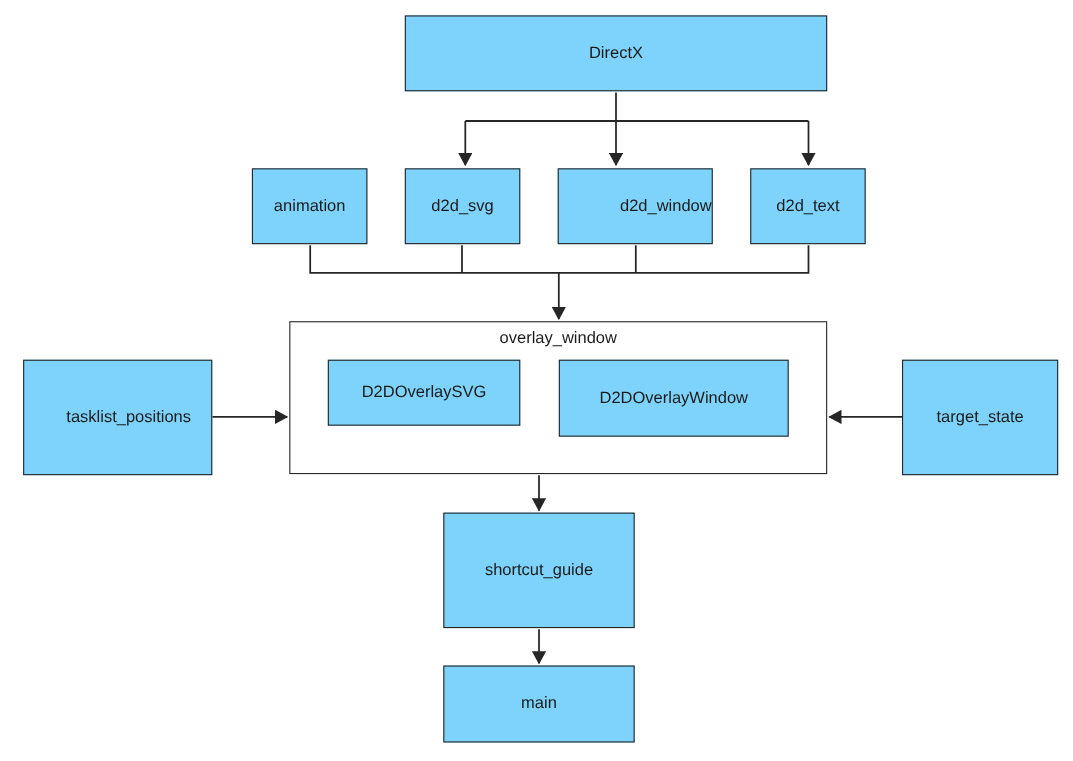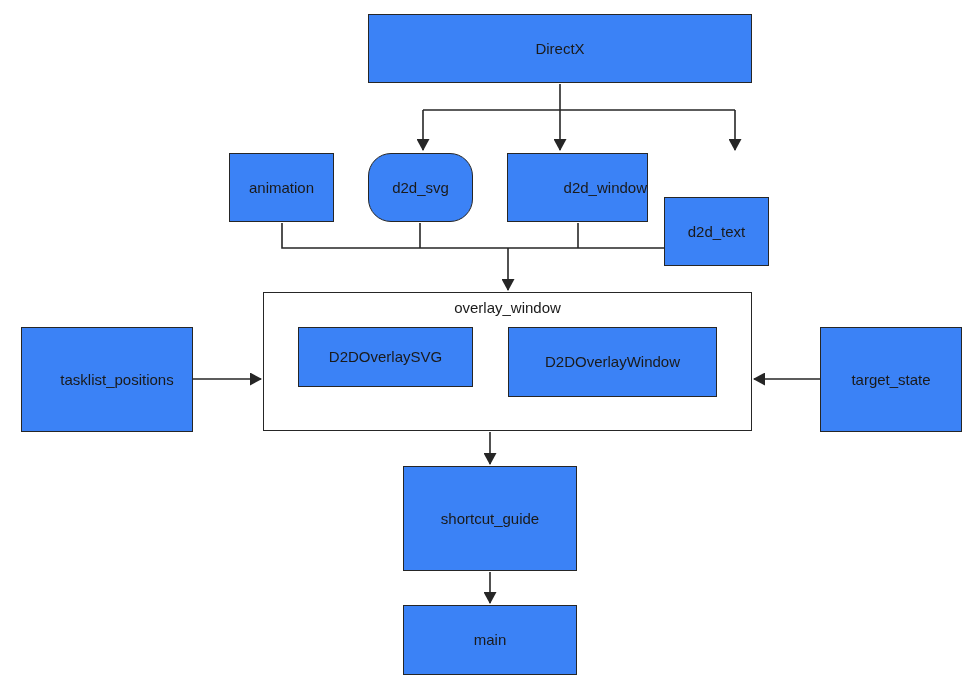--- a/index.html
+++ b/index.html
@@ -21,21 +21,21 @@
     left: 0;
     top: 0;
     width: 975px;
     height: 692px;
     pointer-events: none;
   }
   .node {
     position: absolute;
     box-sizing: border-box;
     border: 1.5px solid #262626;
-    background: #3b82f6;
+    background: #7dd3fc;
     display: flex;
     align-items: center;
     justify-content: center;
     font-size: 15px;
     line-height: 1.2;
     text-align: center;
   }
   .node.group {
     background: transparent;
     align-items: flex-start;
@@ -78,29 +78,29 @@
   </svg>
 
   <div class="node" style="left:368px; top:14px; width:384px; height:69px;">
     <span>DirectX</span>
   </div>
 
   <div class="node" style="left:229px; top:153px; width:105px; height:69px;">
     <span>animation</span>
   </div>
 
-  <div class="node" style="left:368px; top:153px; width:105px; height:69px;border-radius:23px;">
+  <div class="node" style="left:368px; top:153px; width:105px; height:69px;">
     <span>d2d_svg</span>
   </div>
 
   <div class="node" style="left:507px; top:153px; width:141px; height:69px;justify-content:flex-end;">
     <span>d2d_window</span>
   </div>
 
-  <div class="node" style="left:664px; top:153px; width:105px; height:69px;margin-top:44px;">
+  <div class="node" style="left:682px; top:153px; width:105px; height:69px;">
     <span>d2d_text</span>
   </div>
 
   <div class="node group" style="left:263px; top:292px; width:489px; height:139px;">
     <span class="group-label">overlay_window</span>
   </div>
 
   <div class="node" style="left:298px; top:327px; width:175px; height:60px;">
     <span>D2DOverlaySVG</span>
   </div>

